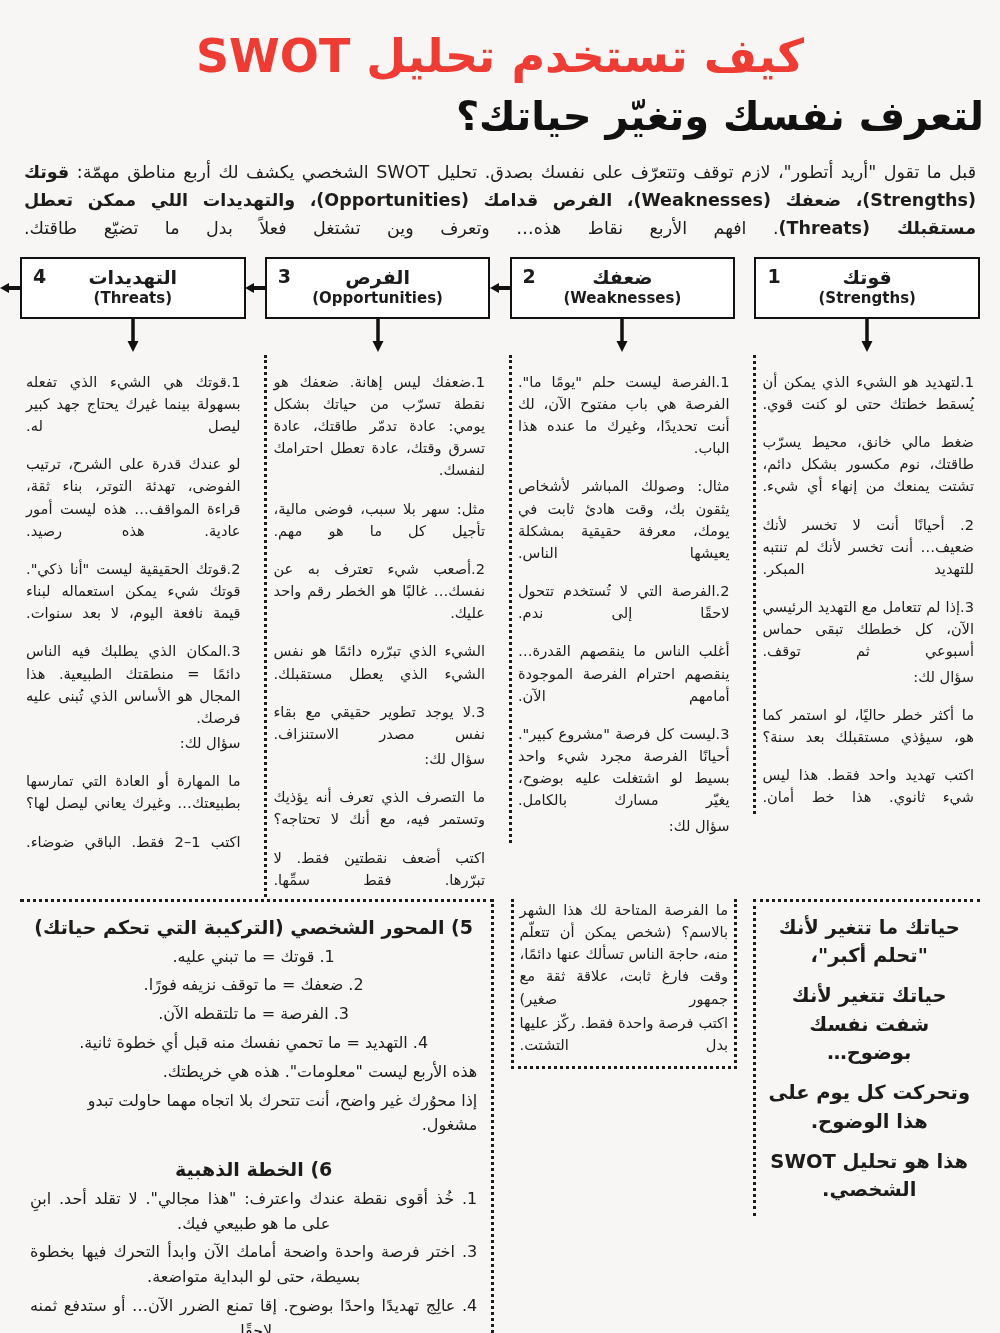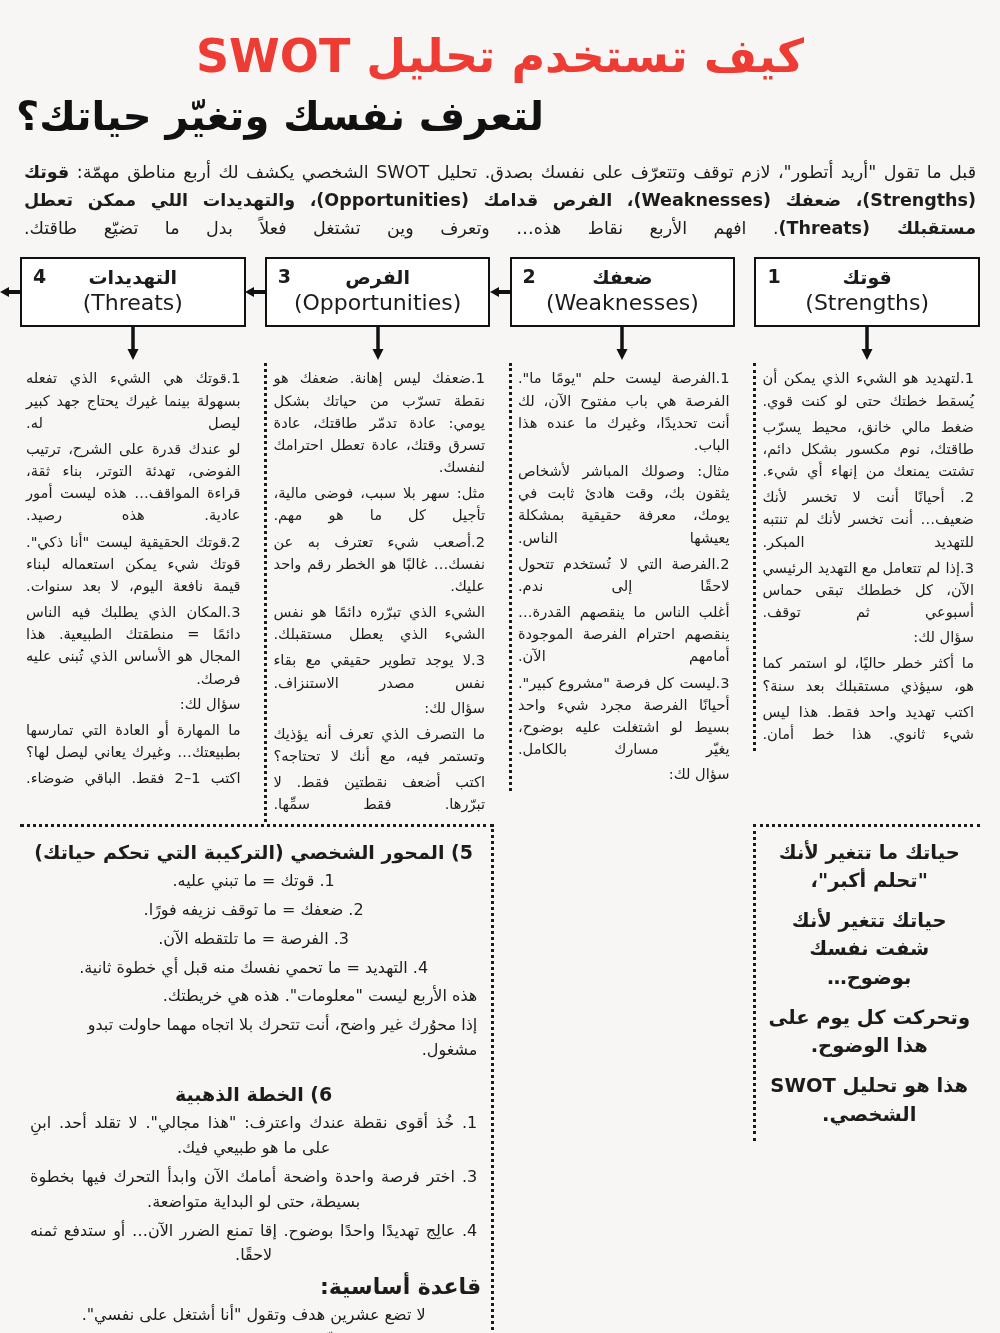--- a/index.html
+++ b/index.html
@@ -31,21 +31,21 @@
     font-weight: bold;
     text-align: center;
     line-height: 1.25;
     letter-spacing: 0px;
     margin: 6px 0 4px 0;
   }
   .title-sub {
     color: #111111;
     font-size: 40px;
     font-weight: bold;
-    text-align: left;
+    text-align: right;
     line-height: 1.3;
     margin: 0 0 16px 0;
   }
 
   
   .intro {
     font-size: 17.5px;
     line-height: 1.62;
     text-align: justify;
     text-align-last: justify;
@@ -84,22 +84,22 @@
     font-weight: bold;
   }
   .head-num {
     position: absolute;
     top: 6px;
     left: 11px;
     font-size: 19px;
     font-weight: bold;
   }
   .head-line2 {
-    font-size: 22px;
-    font-weight: normal;
+    font-size: 15px;
+    font-weight: bold;
   }
   .arrow-left {
     position: absolute;
     left: -20px;
     top: 50%;
     transform: translateY(-50%);
     width: 22px;
     height: 12px;
     z-index: 4;
   }
@@ -127,21 +127,21 @@
   }
   .col {
     width: 23.6%;
     font-size: 14.6px;
     line-height: 1.52;
     text-align: justify;
     text-align-last: justify;
     padding: 0 6px 4px 6px;
   }
   .col.dotted-l { border-left: 3px dotted #1c1c1c; }
-  .col p { margin: 4px 0 2px 0; }
+  .col p { margin: 16px 0 2px 0; }
   .col .q { font-weight: normal; text-align: right; text-align-last: right; margin-top: 3px; }
 
   
   .bottom {
     display: flex;
     justify-content: space-between;
     padding: 0 4px;
     margin-top: 2px;
     align-items: flex-start;
   }
@@ -332,20 +332,24 @@
 
   <div class="bottom">
 
     <div class="closing">
       <p>حياتك ما تتغير لأنك "تحلم أكبر"،</p>
       <p>حياتك تتغير لأنك شفت نفسك بوضوح…</p>
       <p>وتحركت كل يوم على هذا الوضوح.</p>
       <p>هذا هو تحليل SWOT الشخصي.</p>
     </div>
 
+    <div class="mid-col">
+      <p>ما الفرصة المتاحة لك هذا الشهر بالاسم؟ (شخص يمكن أن تتعلّم منه، حاجة الناس تسألك عنها دائمًا، وقت فارغ ثابت، علاقة ثقة مع جمهور صغير)</p>
+      <p>اكتب فرصة واحدة فقط. ركّز عليها بدل التشتت.</p>
+    </div>
 
     <div class="sections">
 
       <div class="sec-title">5) المحور الشخصي (التركيبة التي تحكم حياتك)</div>
       <div class="sec-line ctr">1. قوتك = ما تبني عليه.</div>
       <div class="sec-line ctr">2. ضعفك = ما توقف نزيفه فورًا.</div>
       <div class="sec-line ctr">3. الفرصة = ما تلتقطه الآن.</div>
       <div class="sec-line ctr">4. التهديد = ما تحمي نفسك منه قبل أي خطوة ثانية.</div>
       <div class="sec-line">هذه الأربع ليست "معلومات". هذه هي خريطتك.</div>
       <div class="sec-line">إذا محوُرك غير واضح، أنت تتحرك بلا اتجاه مهما حاولت تبدو مشغول.</div>

